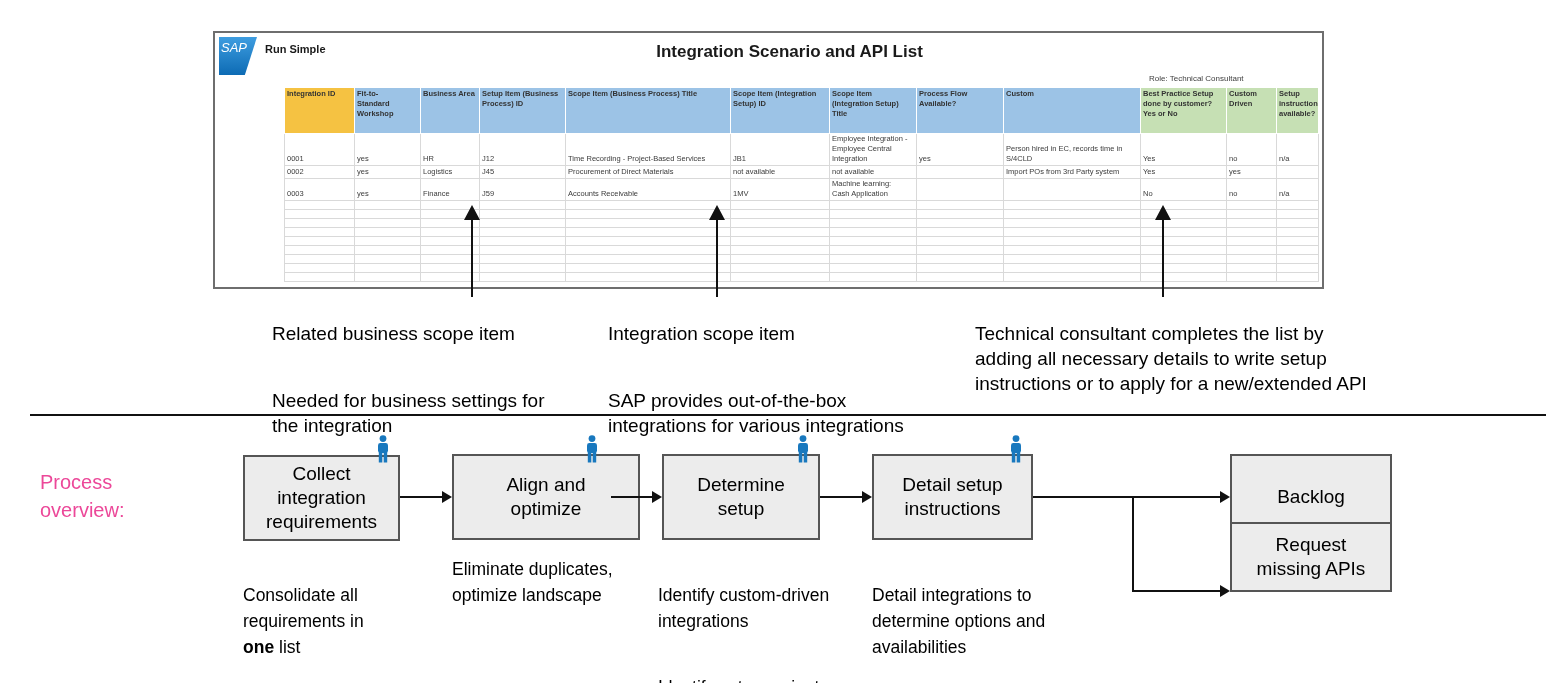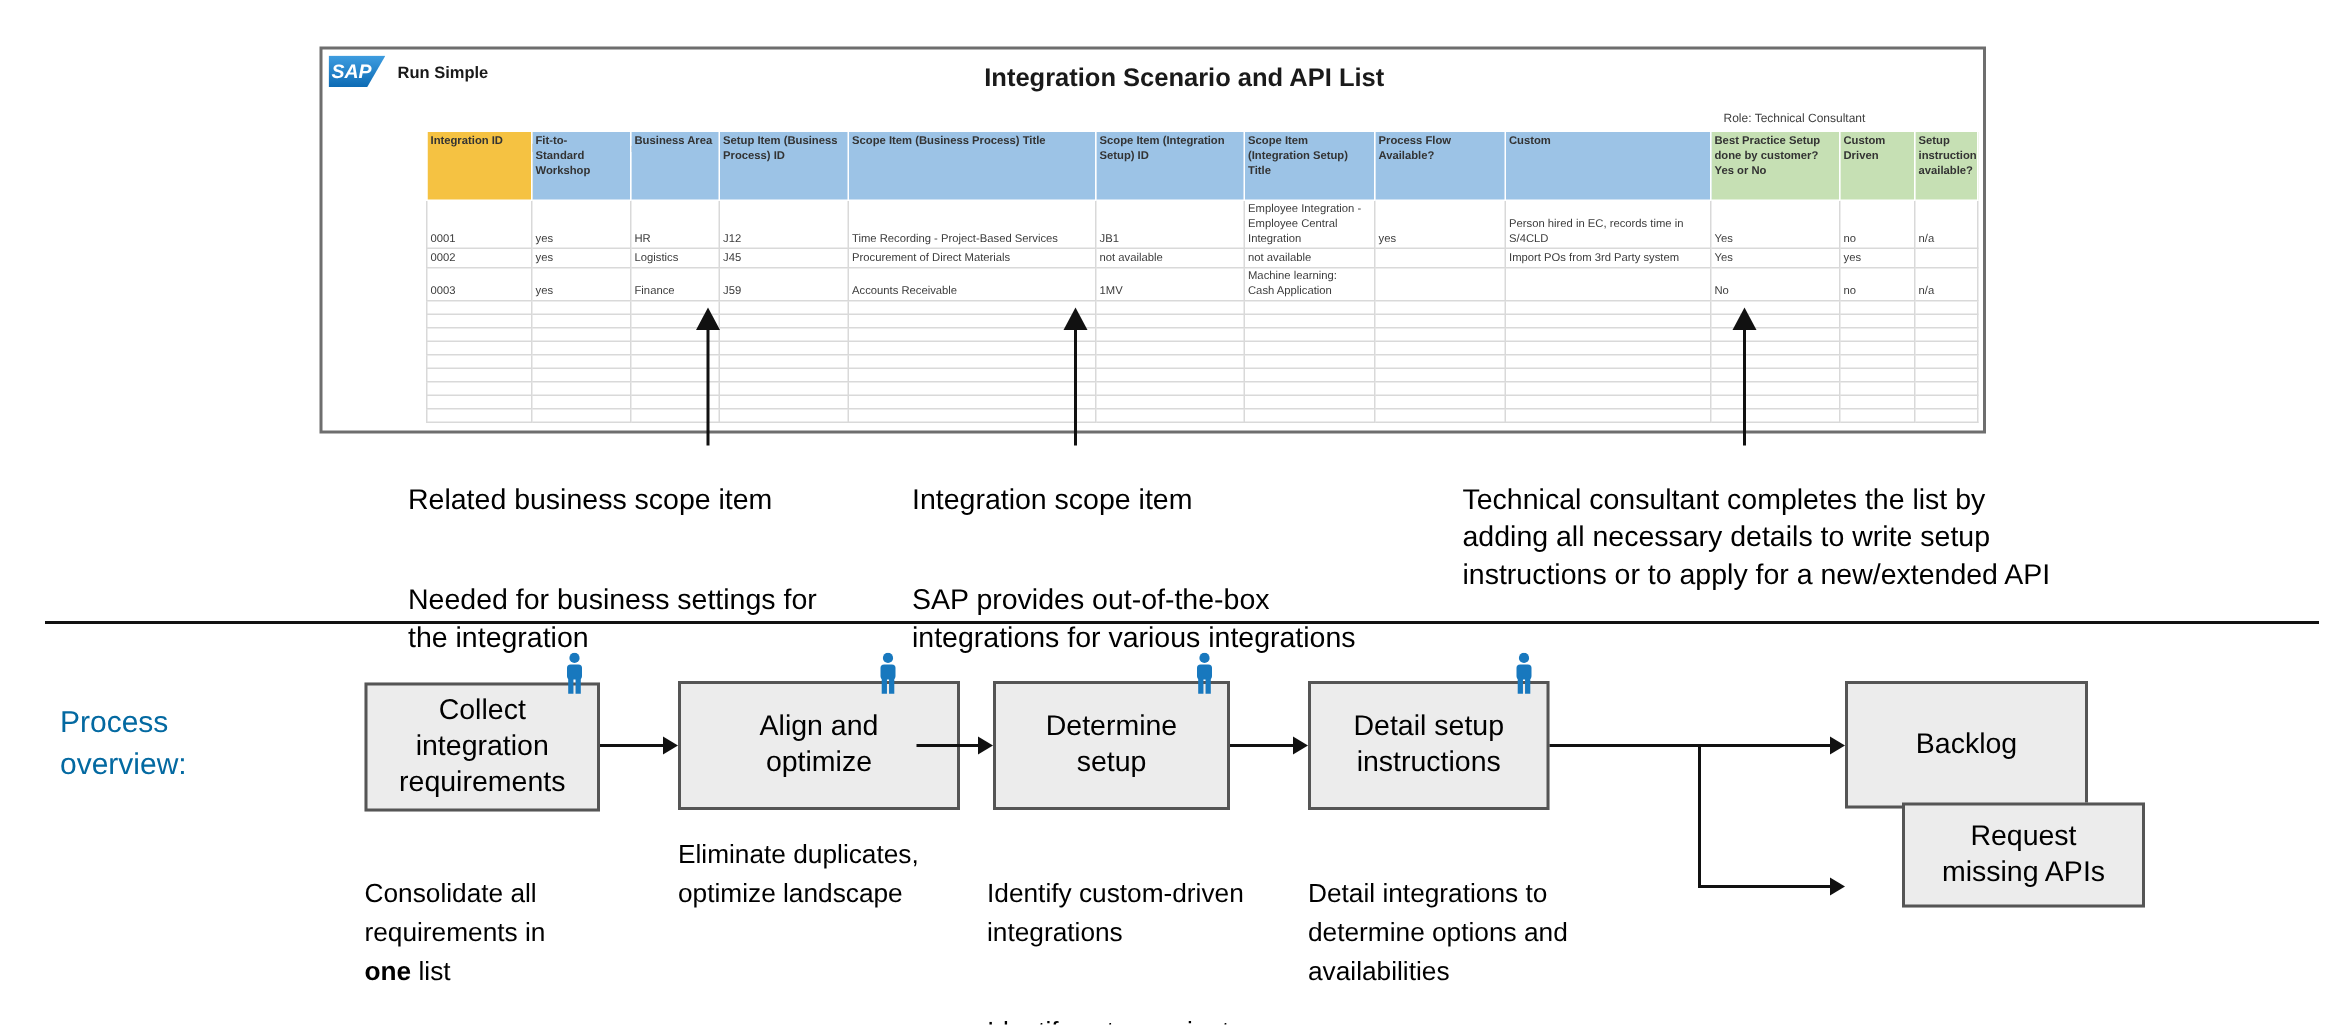--- a/index.html
+++ b/index.html
@@ -10,24 +10,24 @@
     --line-dark:#111111;
   }
   *{box-sizing:border-box;margin:0;padding:0;}
   html,body{width:1550px;height:683px;background:#fff;overflow:hidden;
     font-family:"Liberation Sans", sans-serif;color:#111;}
   .page{position:relative;width:1550px;height:683px;background:#fff;}
 
   
   .panel{position:absolute;left:213px;top:31px;width:1111px;height:258px;
     background:#fff;border:2px solid #6e6e6e;overflow:hidden;}
-  .sap-logo{position:absolute;left:4px;top:4px;width:38px;height:21px;
+  .sap-logo{position:absolute;left:4px;top:4px;width:38px;height:38px;
     background:linear-gradient(180deg,#3e9de0 0%,#0d6bb4 100%);
     clip-path:polygon(0 0,100% 0,68% 100%,0 100%);
-    color:#fff;font-weight:bold;font-style:italic;font-size:13px;line-height:22px;padding-left:2px;}
+    color:#fff;font-weight:normal;font-style:italic;font-size:13px;line-height:22px;padding-left:2px;}
   .tagline{position:absolute;left:50px;top:10px;font-size:11px;font-weight:bold;color:#1a1a1a;}
   .sheet-title{position:absolute;left:0;right:0;top:9px;text-align:center;
     font-size:17px;font-weight:bold;color:#1a1a1a;padding-left:42px;}
   .role{position:absolute;top:41px;font-size:8px;color:#404040;}
   .role-left{left:139px;margin-top:20px;}
   .role-right{left:934px;}
   table.grid{position:absolute;left:69px;top:54px;width:1034px;
     border-collapse:collapse;table-layout:fixed;
     font-size:7.5px;line-height:1.32;color:#3b3b3b;}
   table.grid th{font-weight:bold;color:#333;text-align:left;vertical-align:top;
@@ -54,30 +54,30 @@
   .annotation{position:absolute;top:296px;font-size:19px;line-height:25px;color:#000;white-space:pre-line;}
   .annotation .body{margin-top:17px;}
   .ann-1{left:272px;}
   .ann-2{left:608px;}
   .ann-3{left:975px;}
 
   
   .divider{position:absolute;left:30px;top:414px;width:1516px;height:2px;background:var(--line-dark);}
 
   
-  .process-label{position:absolute;left:40px;top:468px;font-size:20px;line-height:28px;white-space:pre-line;color:#0369a1;}
+  .process-label{position:absolute;left:40px;top:468px;font-size:20px;line-height:28px;white-space:pre-line;color:#ec4899;}
   .flow-box{position:absolute;background:#ececec;border:2px solid #555;
     display:flex;align-items:center;justify-content:center;text-align:center;
     font-size:19px;line-height:24px;white-space:pre-line;color:#000;}
   .box-1{left:243px;top:455px;width:157px;height:86px;}
   .box-2{left:452px;top:454px;width:188px;height:86px;}
   .box-3{left:662px;top:454px;width:158px;height:86px;}
   .box-4{left:872px;top:454px;width:161px;height:86px;}
   .box-5{left:1230px;top:454px;width:162px;height:85px;}
-  .box-6{left:1230px;top:535px;width:162px;height:70px;margin-left:38px;}
+  .box-6{left:1230px;top:522px;width:162px;height:70px;}
 
   .person{position:absolute;width:16px;height:28px;color:var(--accent-blue);}
   .person-1{left:375px;top:435px;}
   .person-2{left:584px;top:435px;}
   .person-3{left:795px;top:435px;}
   .person-4{left:1008px;top:435px;}
 
   .hline{position:absolute;height:2px;background:var(--line-dark);}
   .vline{position:absolute;width:2px;background:var(--line-dark);}
   .arrow-head-right{position:absolute;width:0;height:0;

